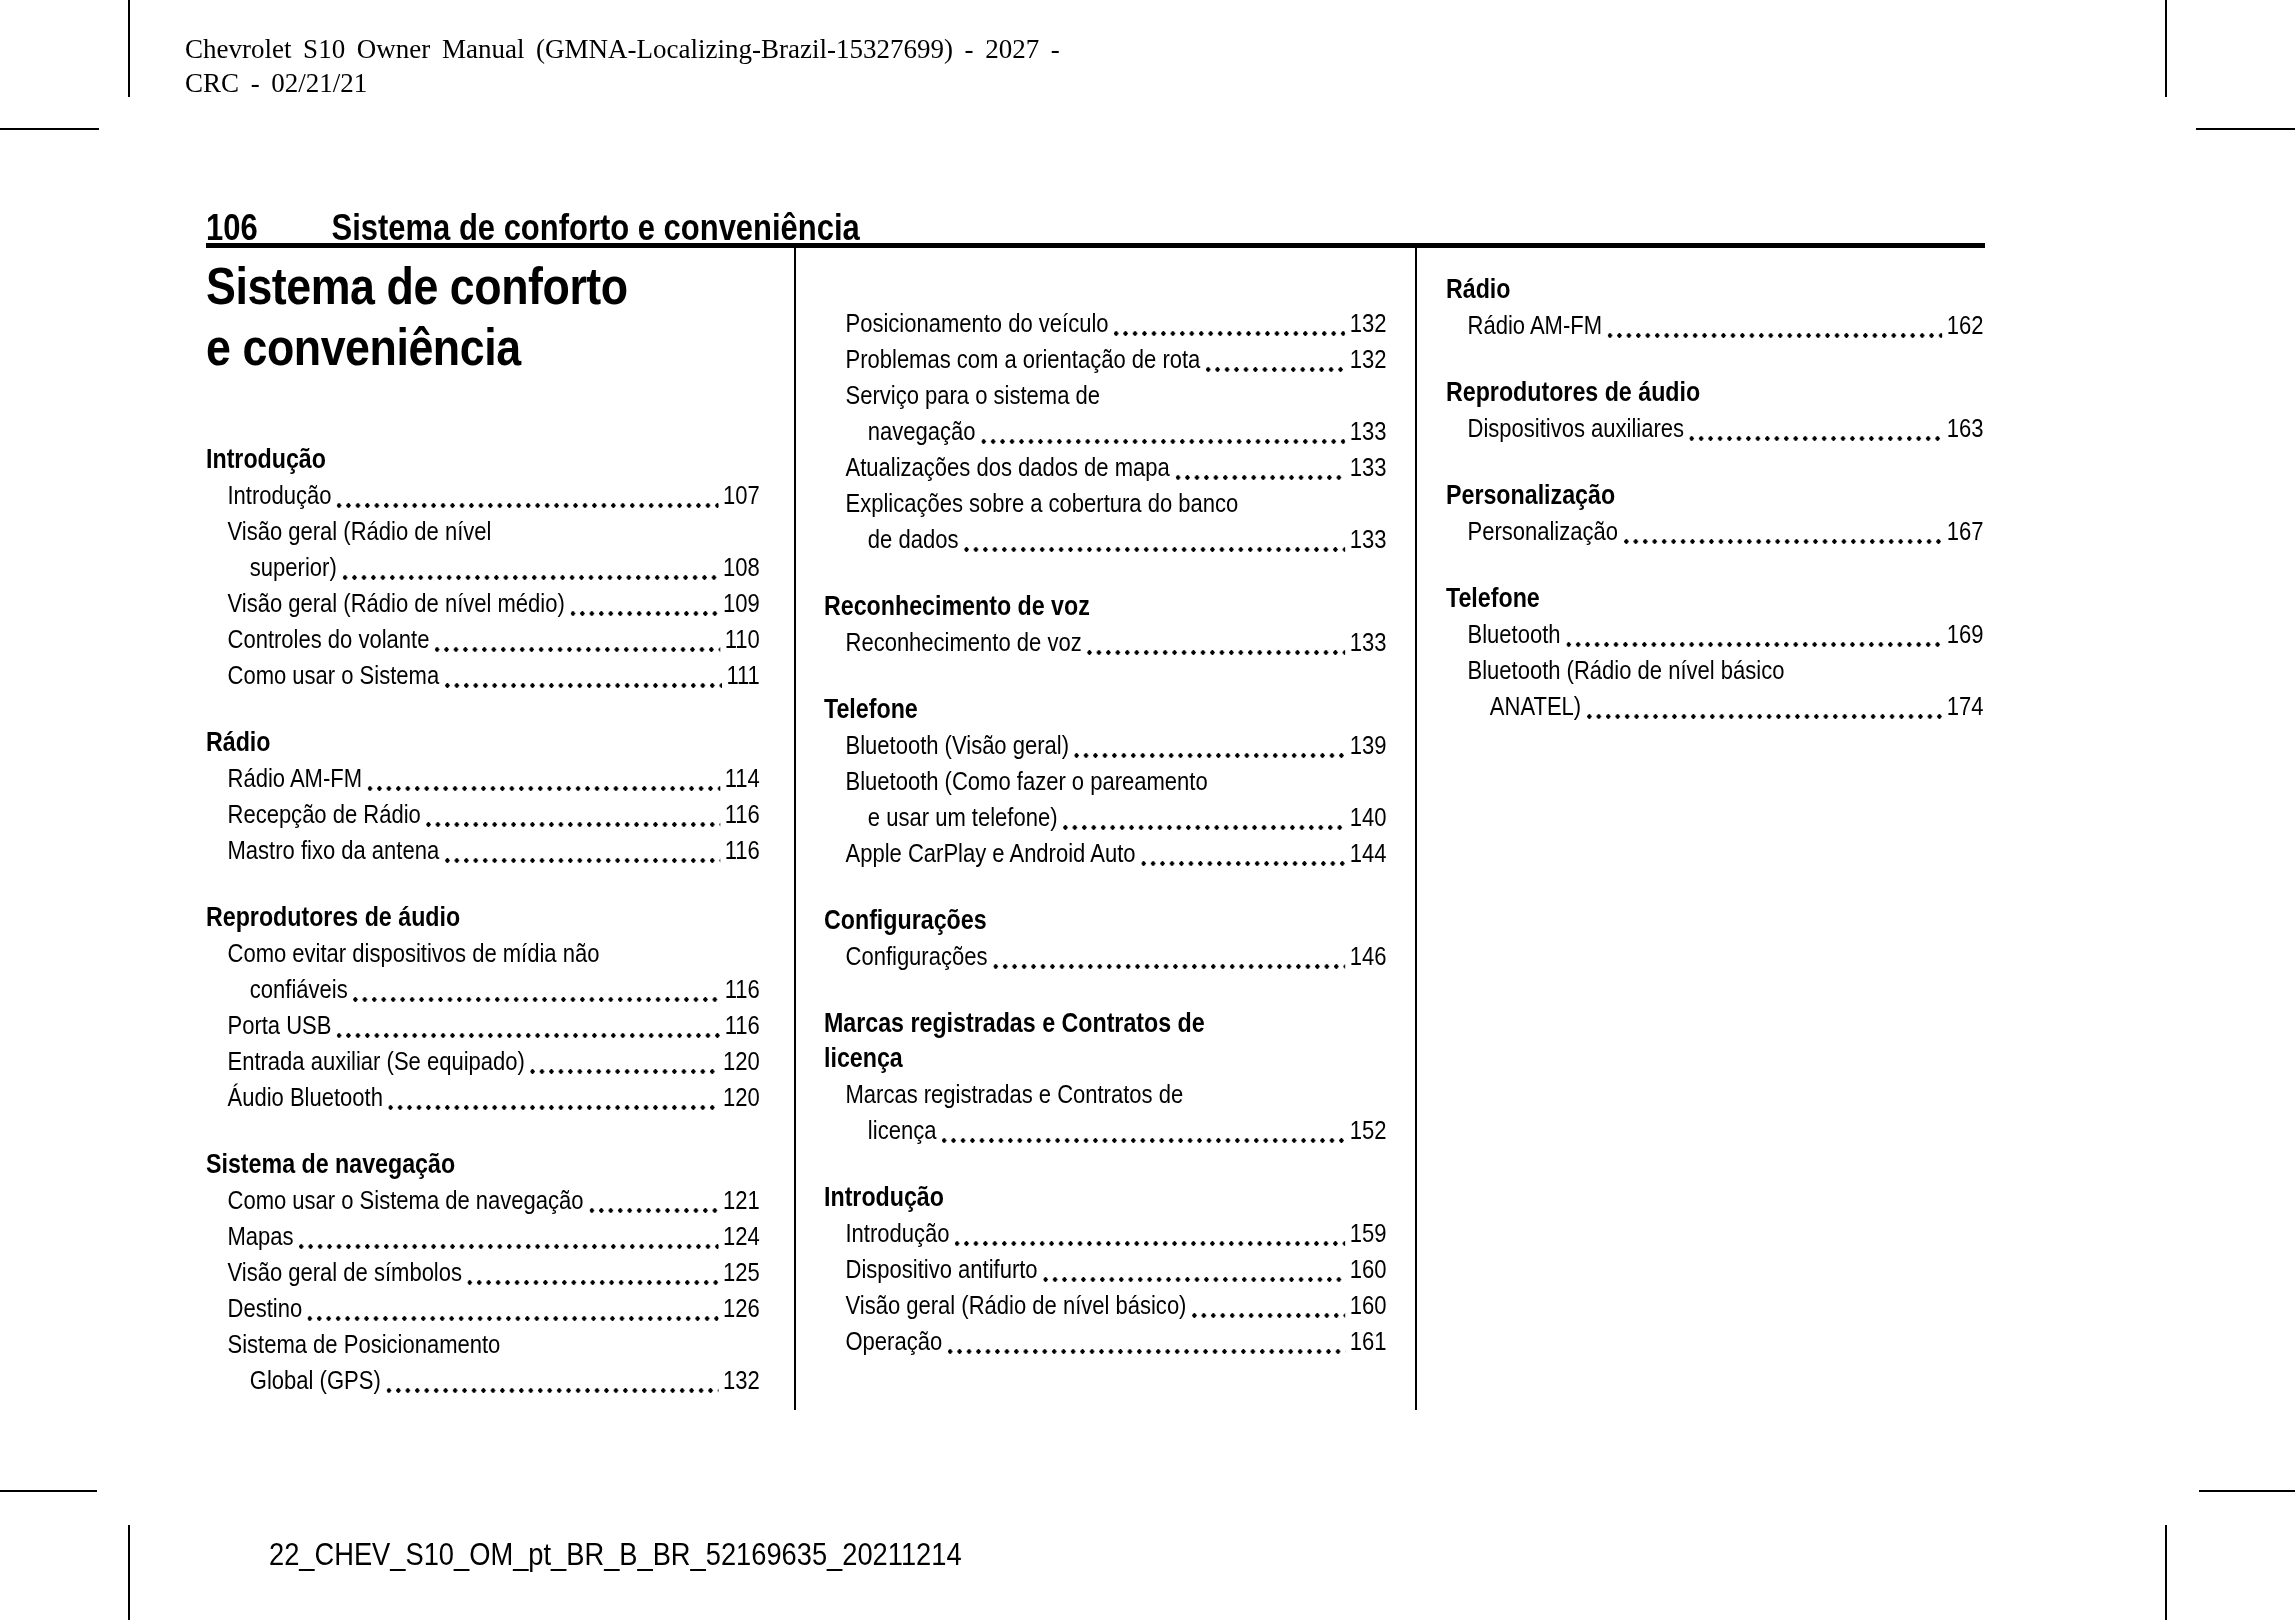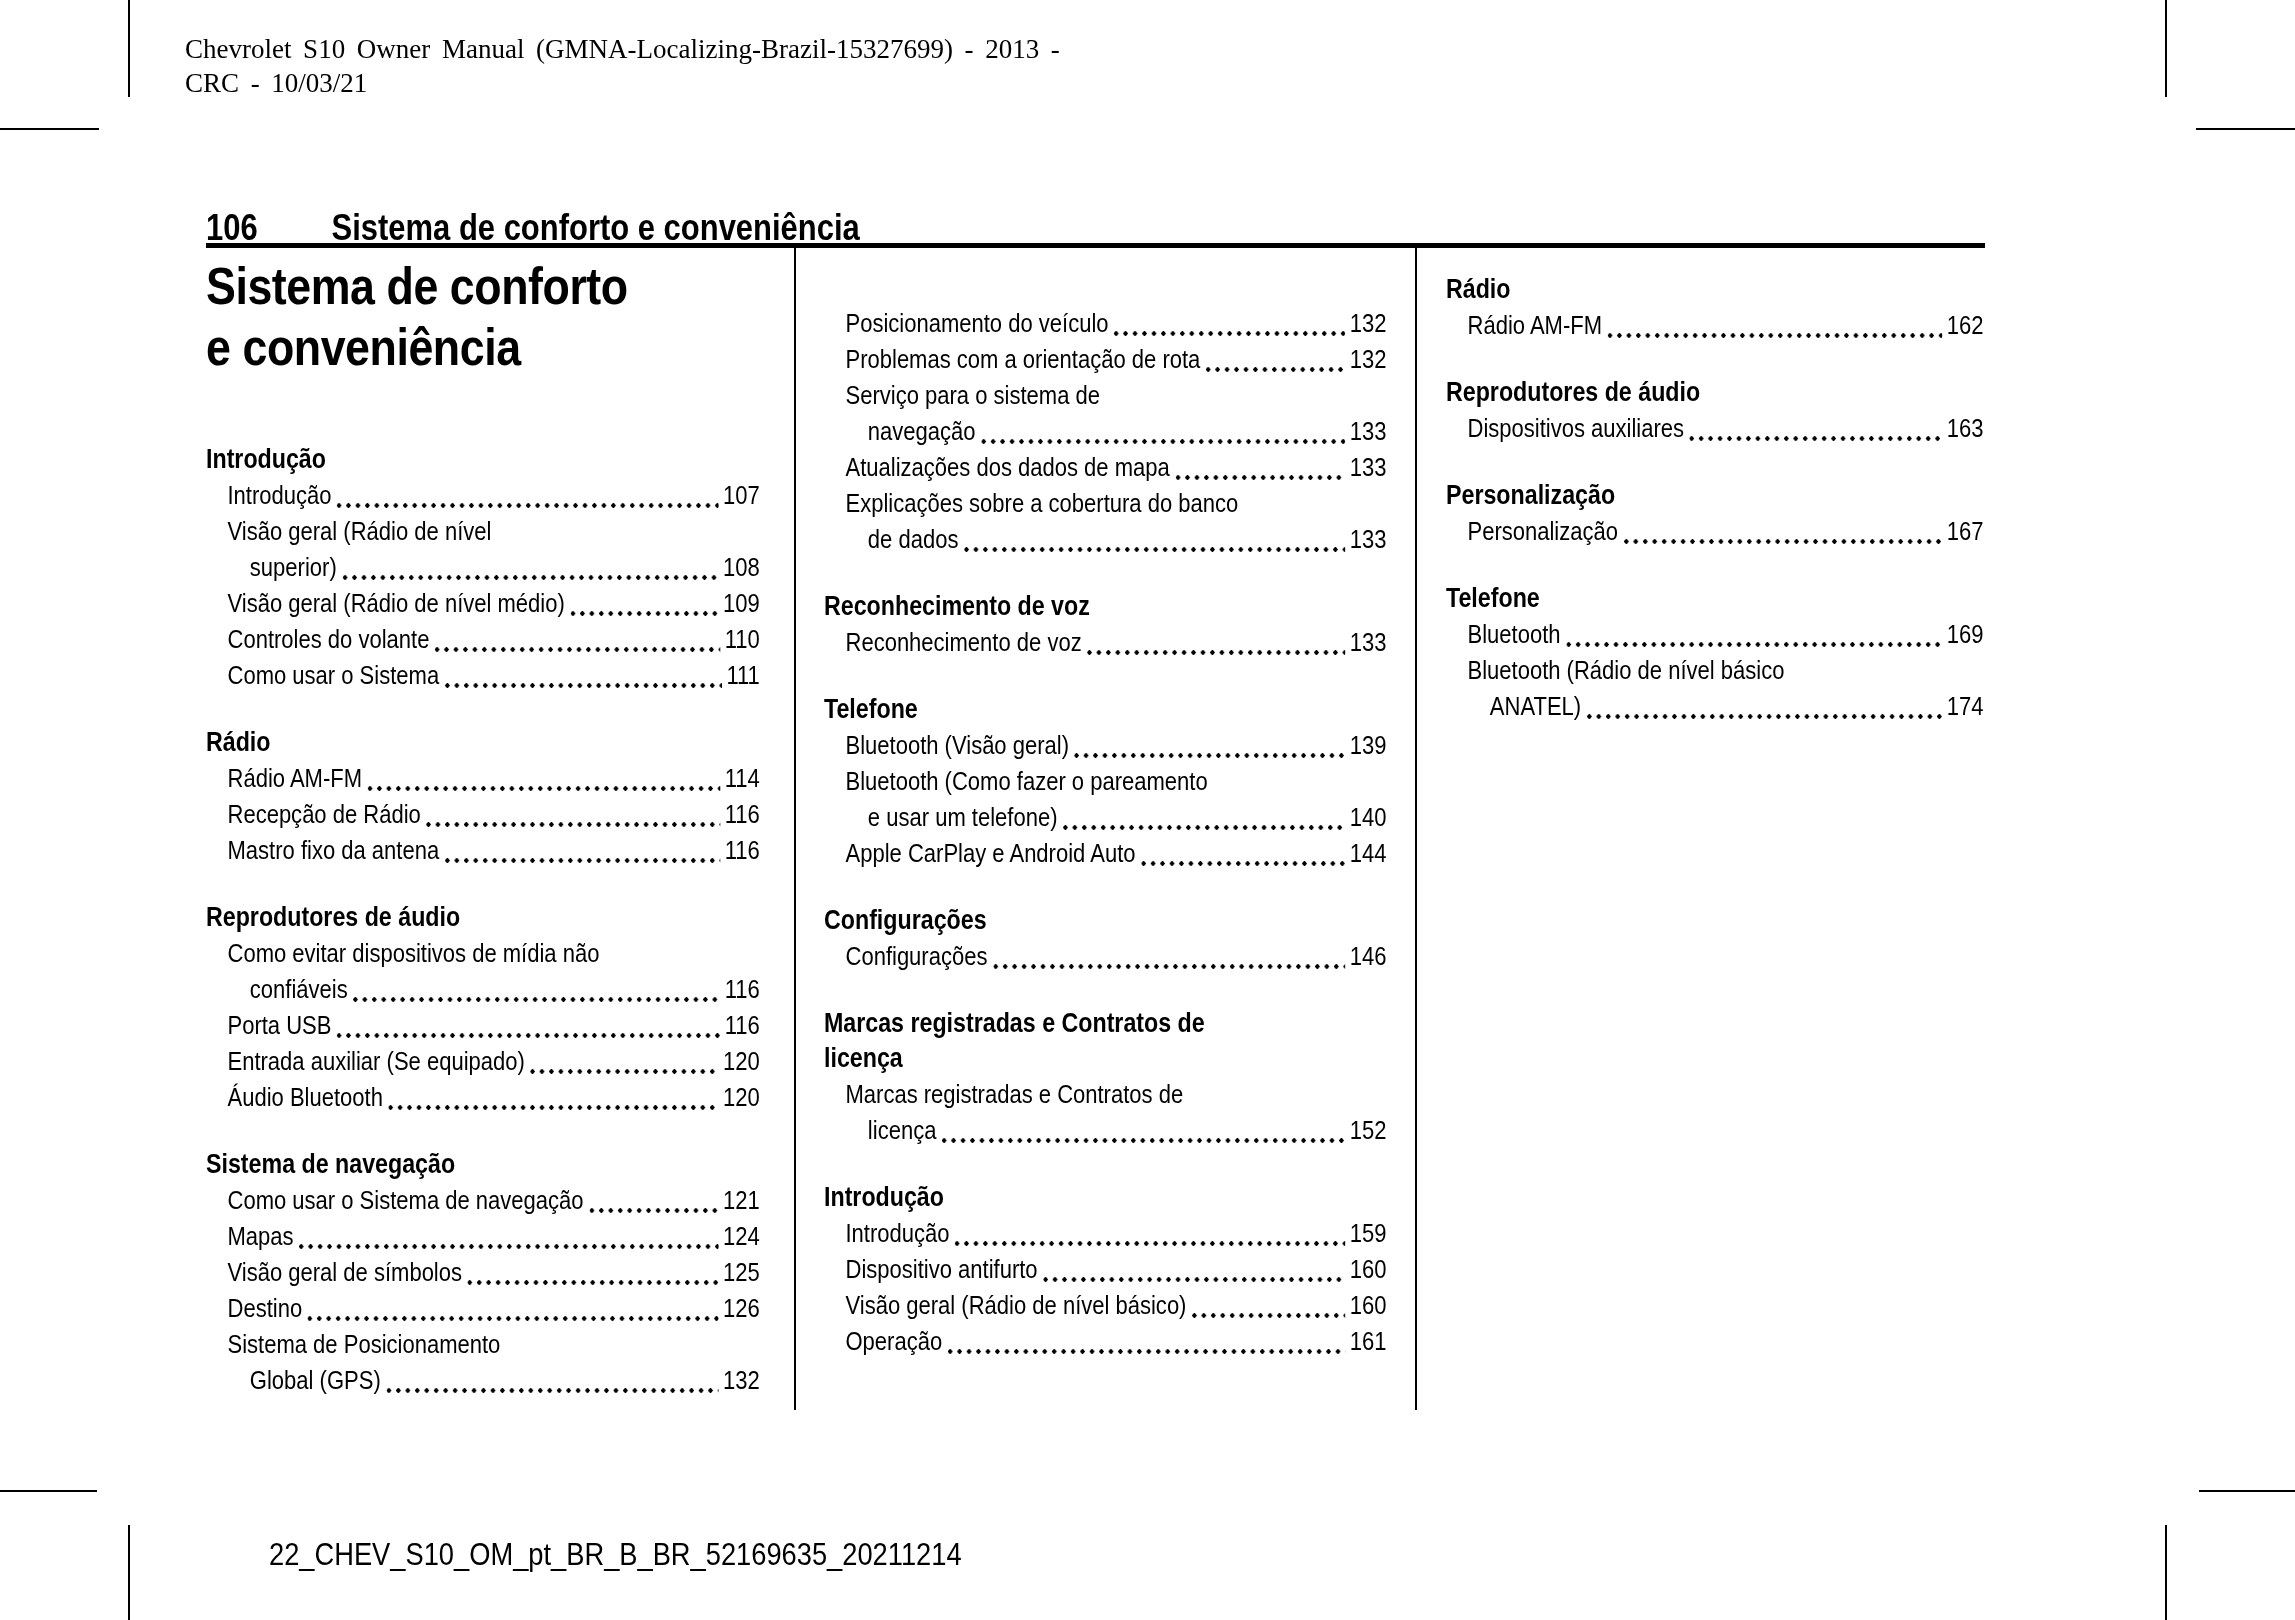--- a/index.html
+++ b/index.html
@@ -57,22 +57,22 @@
 <div class="mark" style="left:128px; top:0; width:1.6px; height:97px;"></div>
 <div class="mark" style="left:0; top:128px; width:99px; height:1.6px;"></div>
 <div class="mark" style="left:2165px; top:0; width:1.6px; height:97px;"></div>
 <div class="mark" style="left:2196px; top:128px; width:99px; height:1.6px;"></div>
 <div class="mark" style="left:0; top:1490px; width:97px; height:1.6px;"></div>
 <div class="mark" style="left:128px; top:1525px; width:1.6px; height:96px;"></div>
 <div class="mark" style="left:2199px; top:1490px; width:97px; height:1.6px;"></div>
 <div class="mark" style="left:2165px; top:1525px; width:1.6px; height:96px;"></div>
 
 <div class="slug">
-  <div>Chevrolet S10 Owner Manual (GMNA-Localizing-Brazil-15327699) - 2013 -</div>
-  <div>CRC - 10/03/21</div>
+  <div>Chevrolet S10 Owner Manual (GMNA-Localizing-Brazil-15327699) - 2027 -</div>
+  <div>CRC - 02/21/21</div>
 </div>
 
 <div class="runhead">
   <span class="pgnum">106</span><span class="chap">Sistema de conforto e conveniência</span>
 </div>
 <div class="rule"></div>
 
 <div class="divider d1"></div>
 <div class="divider d2"></div>
 

